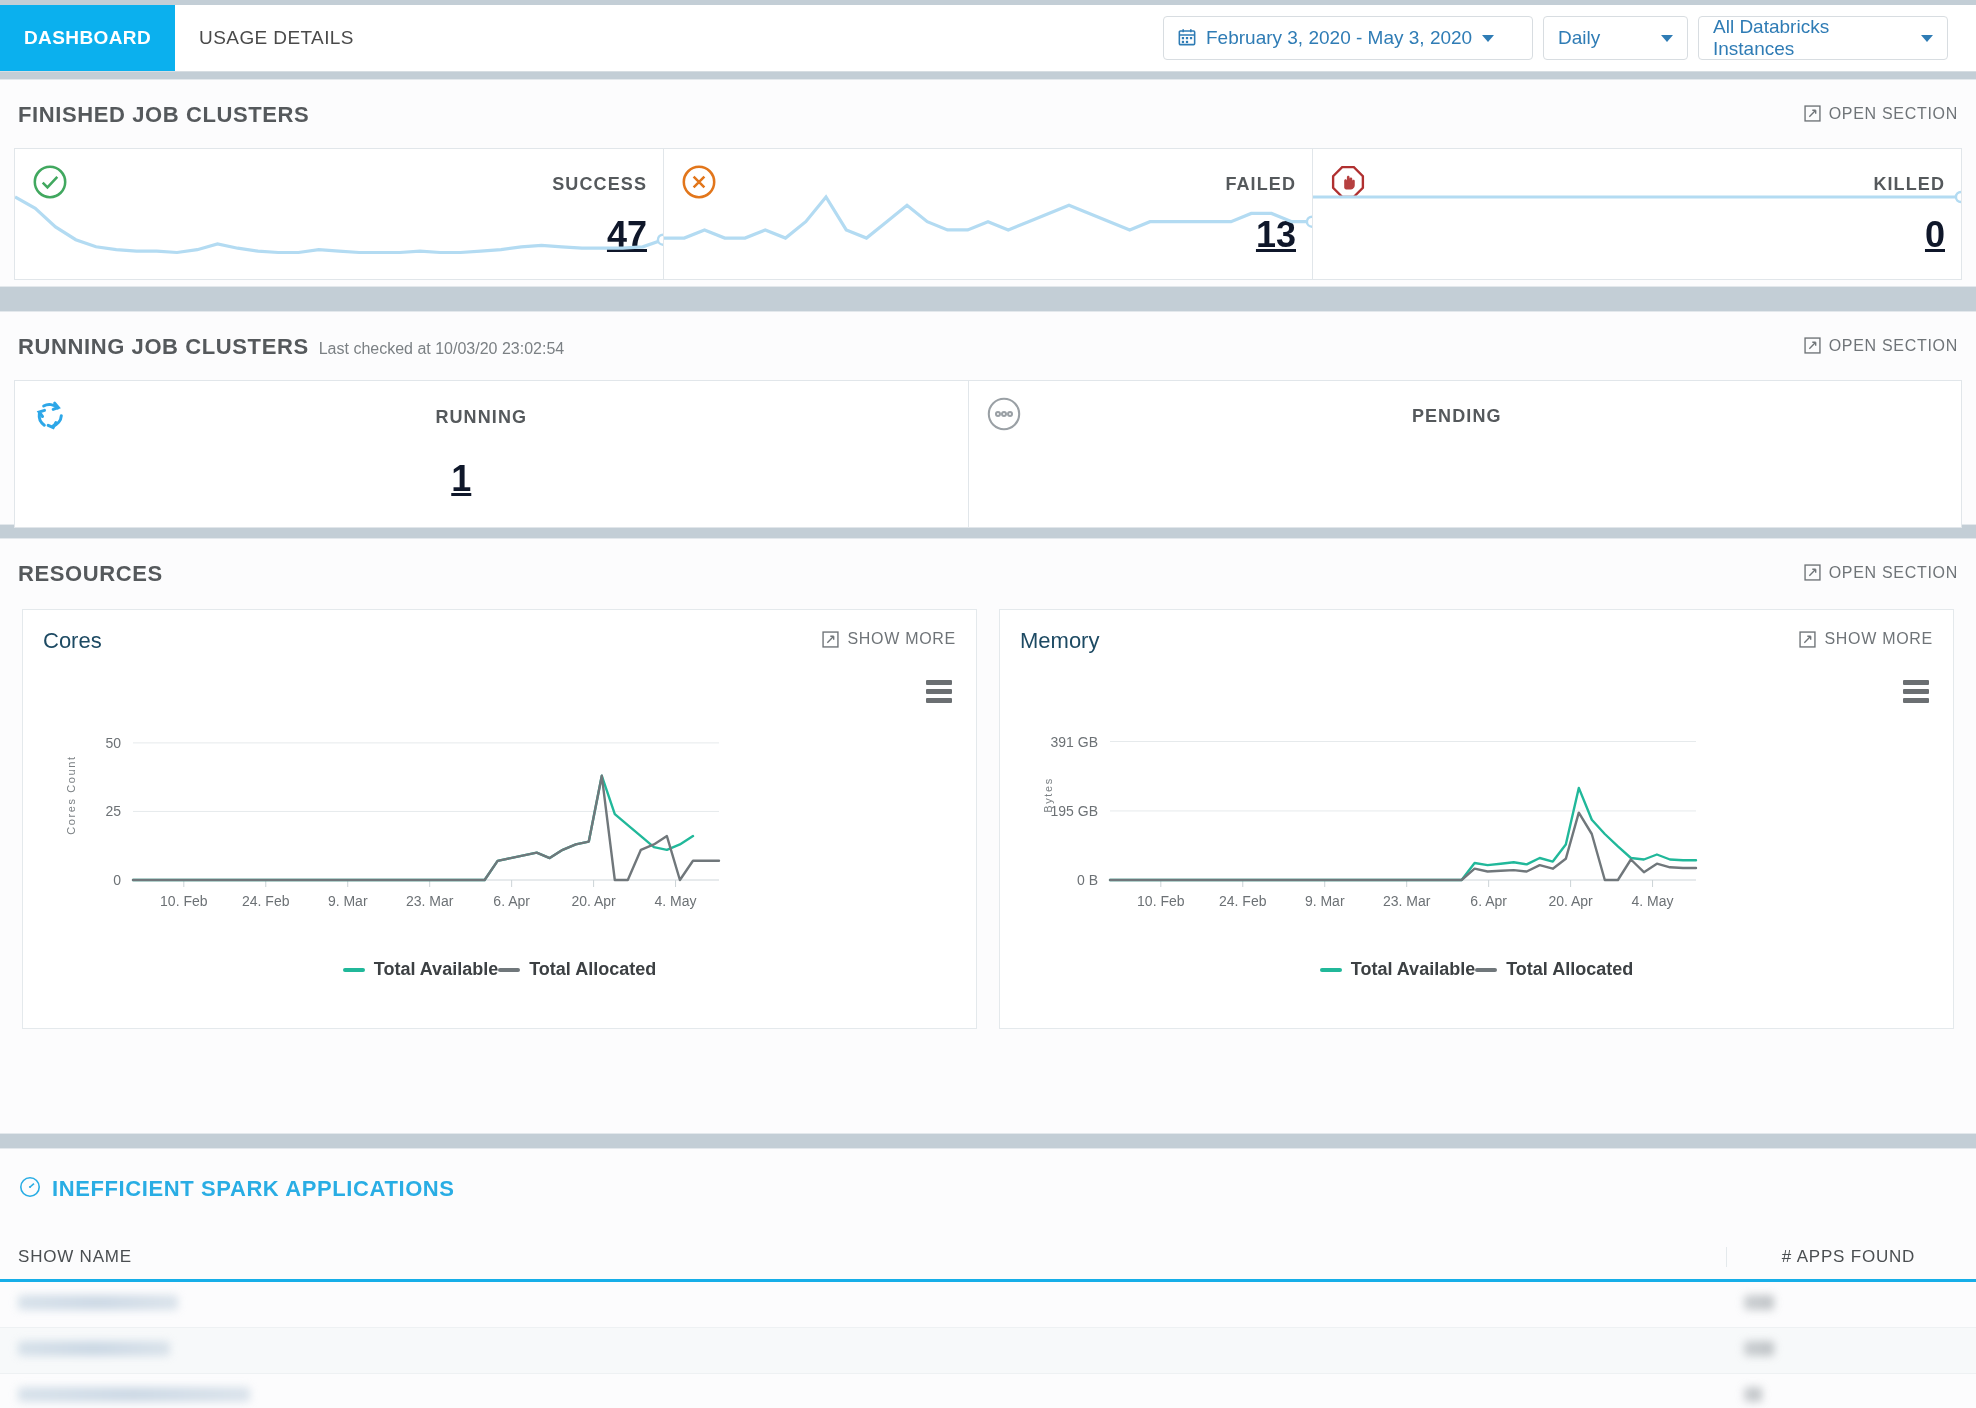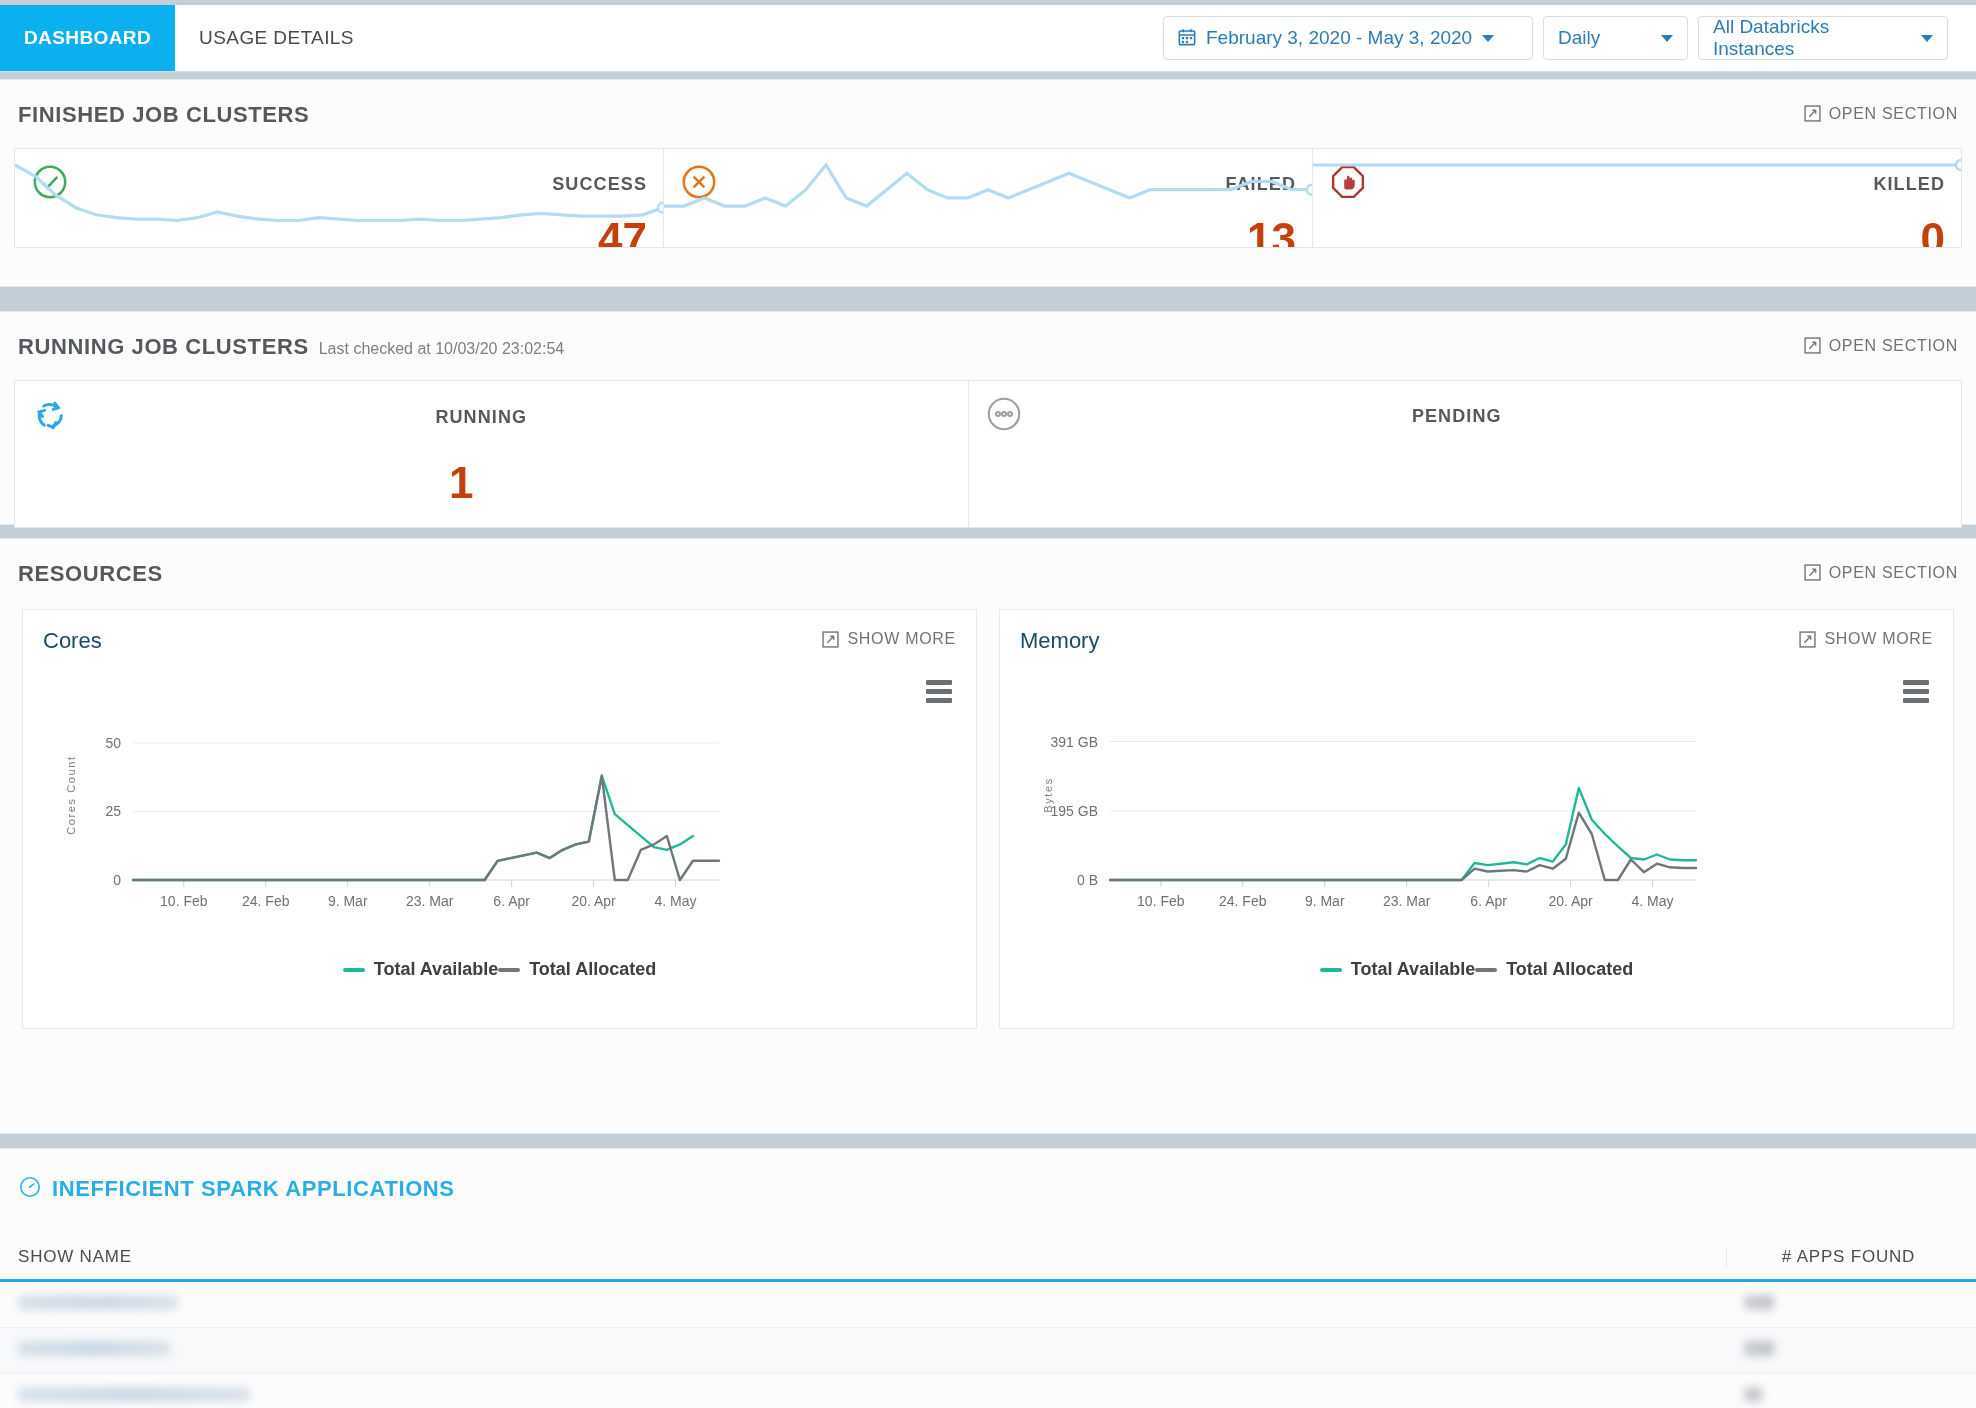--- a/index.html
+++ b/index.html
@@ -52,35 +52,35 @@
   .panel-sub { font-size: 16px; color: #7b8084; margin-left: 10px; }
   .open-section {
     margin-left: auto; display: flex; align-items: center; gap: 8px;
     font-size: 16px; color: #6f7478; letter-spacing: .7px; cursor: pointer;
   }
   .expand-ico { display: inline-block; width: 17px; height: 17px; }
 
   
   .kpi-strip {
     margin: 20px 14px 16px 14px; border: 1px solid #e1e6ea; background: #fff;
-    display: flex; height: 100px;
+    display: flex; height: 132px;
   }
   .kpi {
     flex: 1; position: relative; padding: 14px 16px 0 16px; overflow: hidden;
     border-right: 1px solid #e1e6ea;
   }
   .kpi:last-child { border-right: none; }
   .kpi-top { display: flex; align-items: center; }
   .kpi-label {
     margin-left: auto; font-size: 18px; font-weight: 700; color: #55595c;
     letter-spacing: 1.1px;
   }
   .kpi-value {
-    text-align: right; font-size: 44px; font-weight: 700; color: #c2410c;
-    margin-top: 12px; line-height: 1;
+    text-align: right; font-size: 36px; font-weight: 700; color: #0f172a;
+    margin-top: 12px; line-height: 1; text-decoration: underline;
   }
   .kpi-spark { position: absolute; left: 0; bottom: 0; width: 100%; height: 100px; }
 
   
   .charts-row { display: flex; gap: 22px; padding: 22px 22px 34px 22px; }
   .chart-card {
     flex: 1; background: #fff; border: 1px solid #e4e9ec; height: 420px;
     position: relative; padding: 18px 20px;
   }
   .chart-title { font-size: 22px; color: #1d4a63; }

